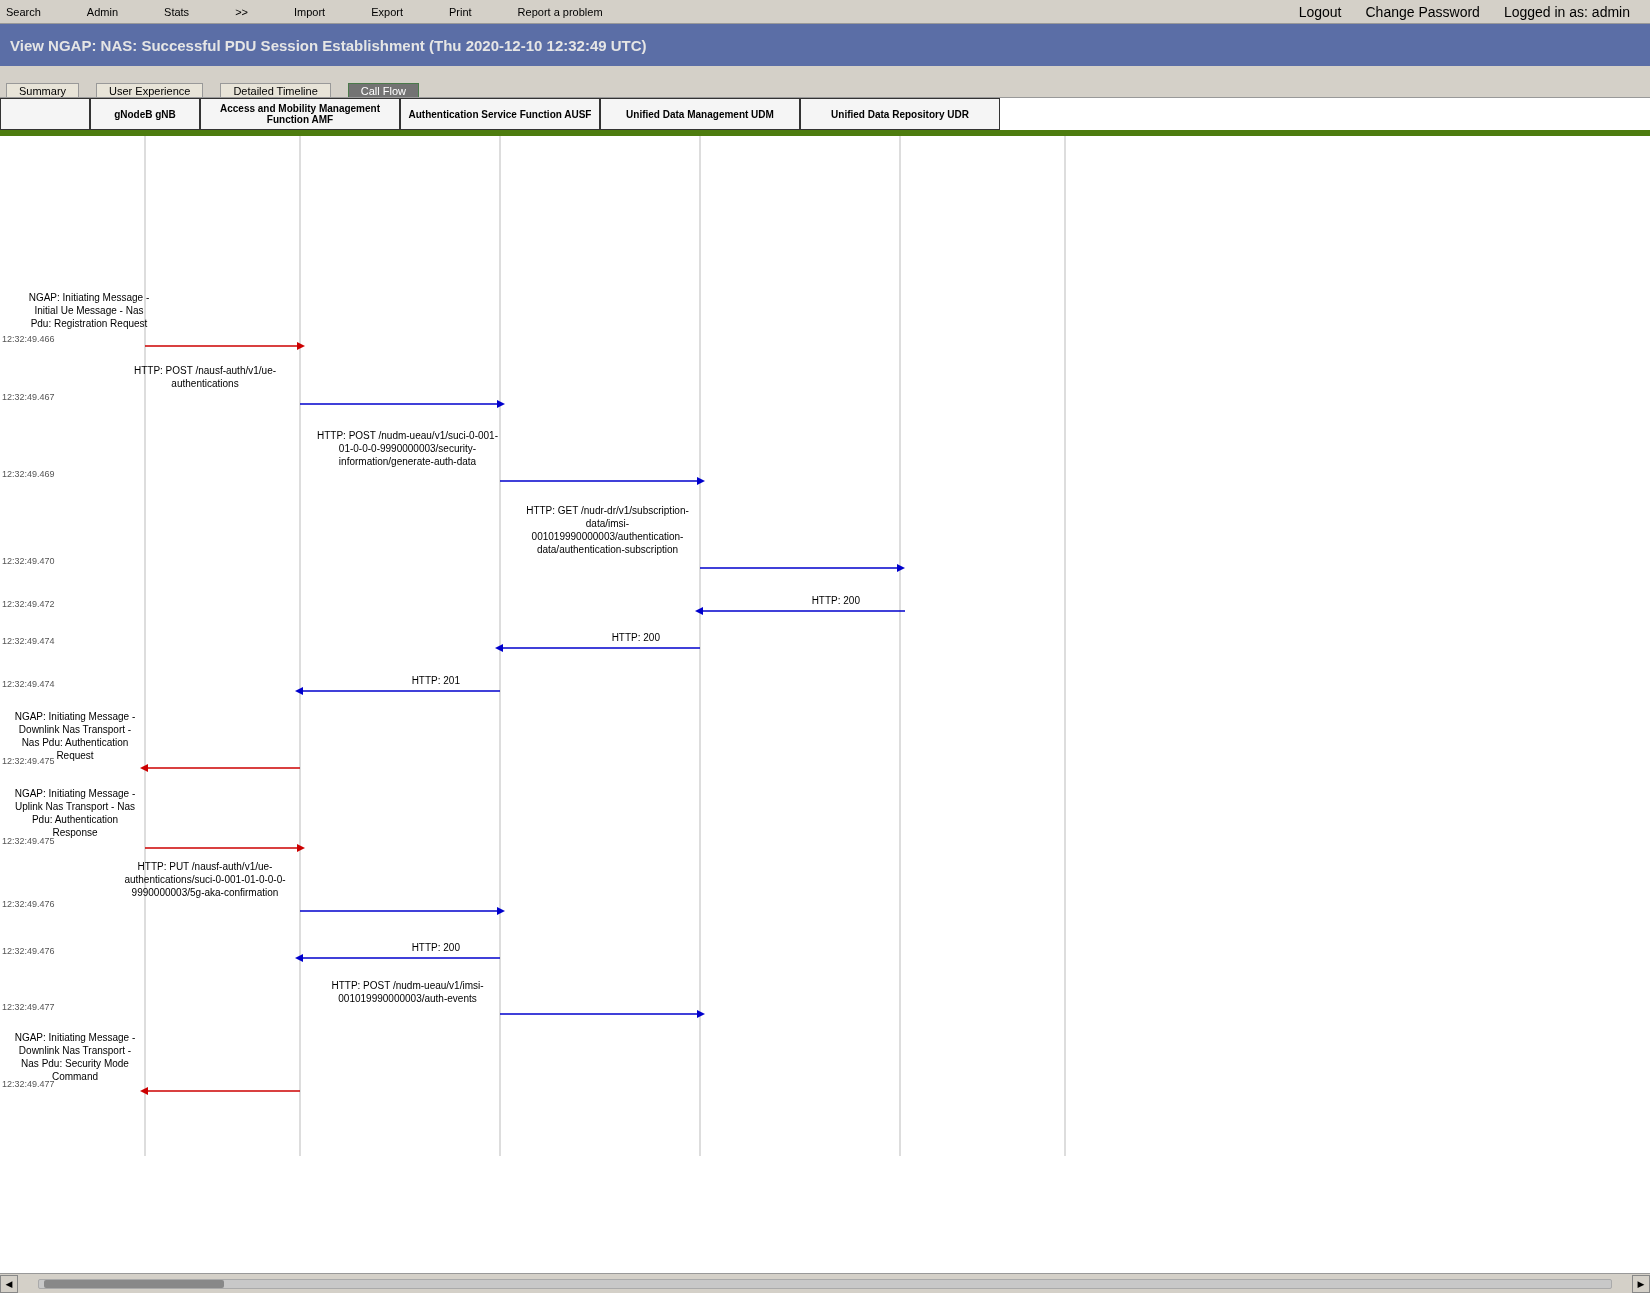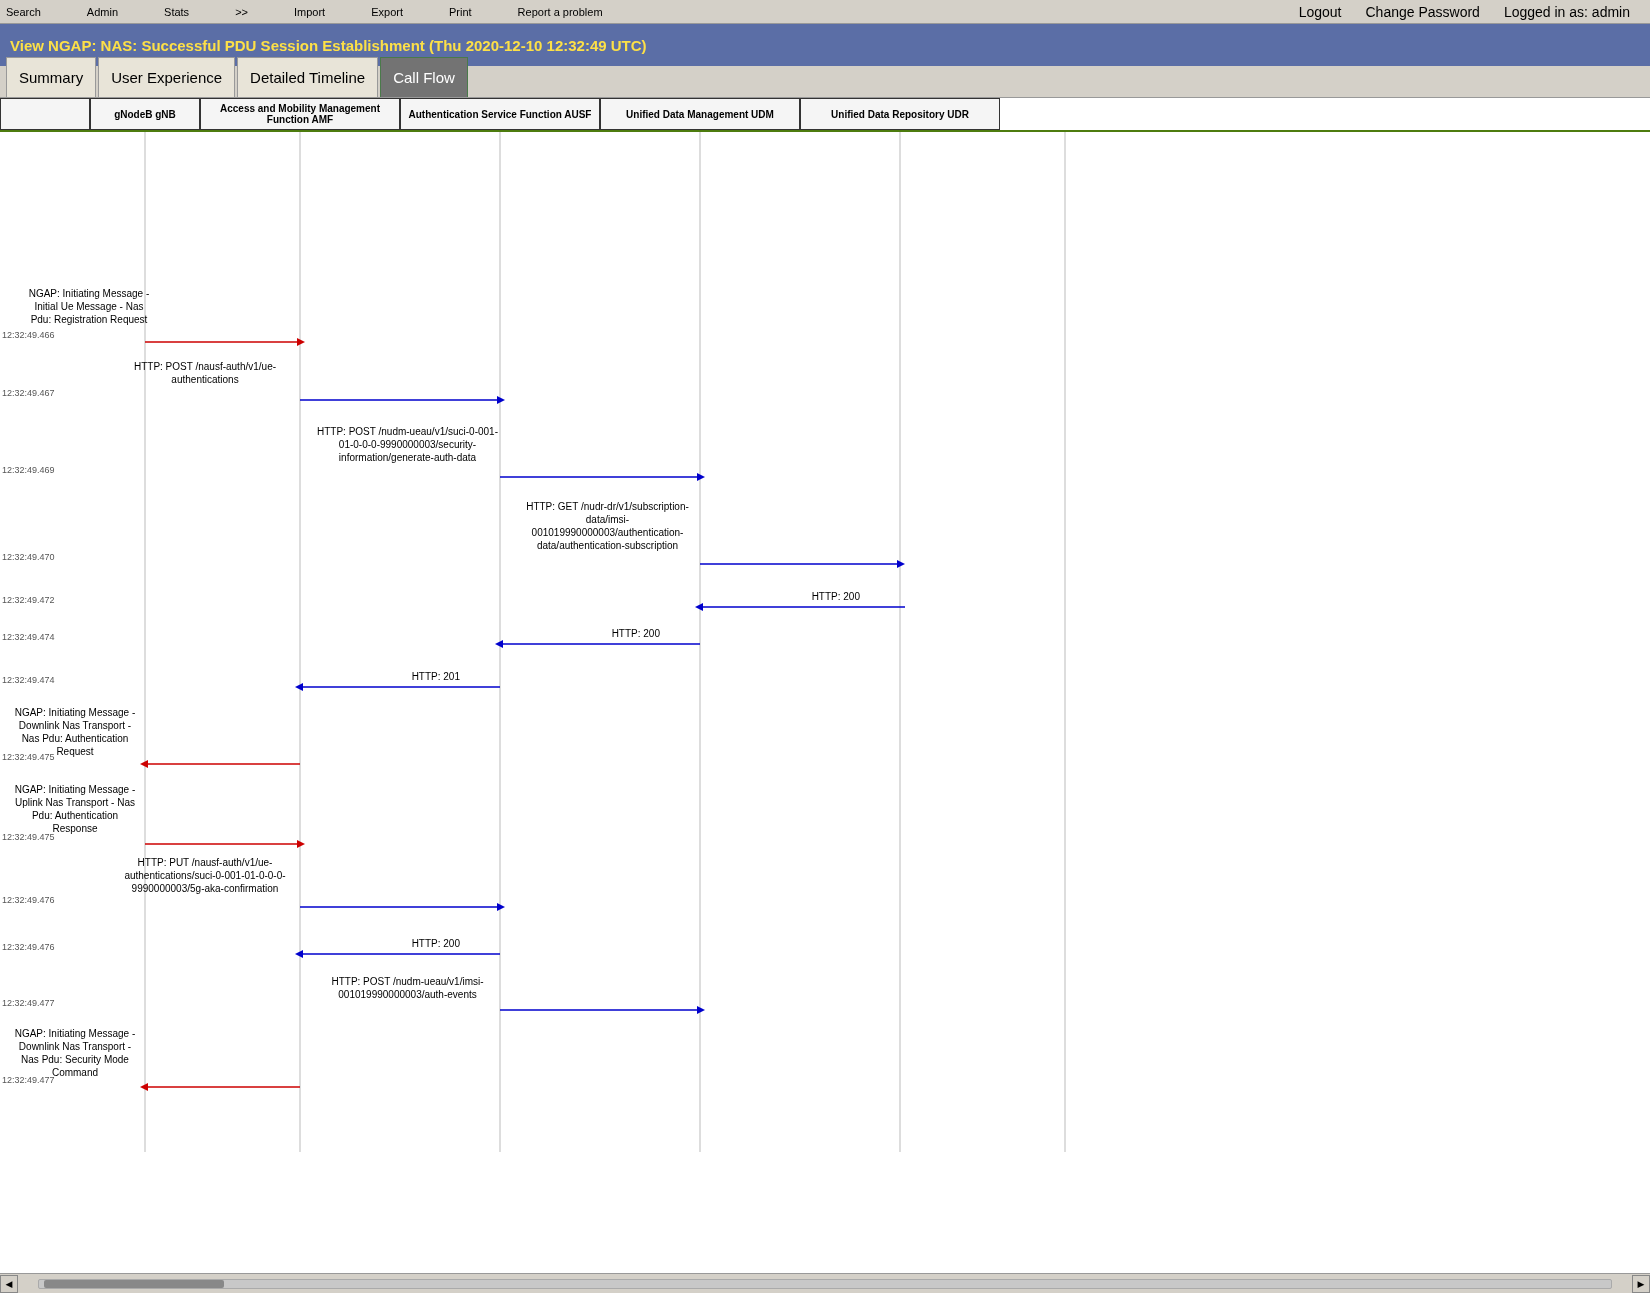--- a/index.html
+++ b/index.html
@@ -10,34 +10,34 @@
       display: flex; align-items: center;
       background: #d4d0c8; border-bottom: 1px solid #999;
       padding: 2px 6px; height: 24px; gap: 32px;
     }
     #menu-bar span { margin-right: 14px; cursor: pointer; font-size: 11px; }
     #menu-right { margin-left: auto; display: flex; gap: 10px; }
     #menu-right span { cursor: pointer; font-size: 14px; }
 
     
     #title-bar {
-      background: #5b6ea6; color: #fde047;
+      background: #5b6ea6; color: #e5e5e5;
       padding: 6px 10px; font-size: 15px; font-weight: bold;
       height: 42px; display: flex; align-items: center;
     }
 
     
     #tabs-bar {
       background: #d4d0c8; display: flex; align-items: flex-end;
       padding: 4px 6px 0 6px; height: 32px; border-bottom: 1px solid #999;
     }
     .tab {
       padding: 4px 12px; border: 1px solid #999; border-bottom: none;
-      background: #d4d0c8; cursor: pointer; margin-right: 2px;
-      font-size: 15px; height: 40px; display: flex; align-items: center;
+      background: #d4d0c8; cursor: pointer; margin-right: 17px;
+      font-size: 11px; height: 14px; display: flex; align-items: center;
     }
     .tab.active {
       background: #737373; color: white; border-color: #4a7a4a;
     }
     .tab:not(.active) { background: #e8e4d8; }
 
     
     #main-content {
       display: flex; flex-direction: column;
       height: calc(1313px - 24px - 42px - 32px - 20px);
@@ -45,21 +45,21 @@
     }
 
     
     #call-flow-wrapper {
       flex: 1; overflow: hidden; position: relative;
       display: flex; flex-direction: column;
     }
 
     
     #cf-headers {
-      display: flex; border-bottom: 2px solid #4d7c0f;
+      display: flex; border-bottom: 6px solid #4d7c0f;
       background: #fff; flex-shrink: 0;
     }
 
     .cf-col-header {
       border: 1px solid #333; text-align: center;
       padding: 4px 2px; font-size: 10px; font-weight: bold;
       display: flex; align-items: center; justify-content: center;
       background: #f5f5f5; flex-shrink: 0;
     }
 

